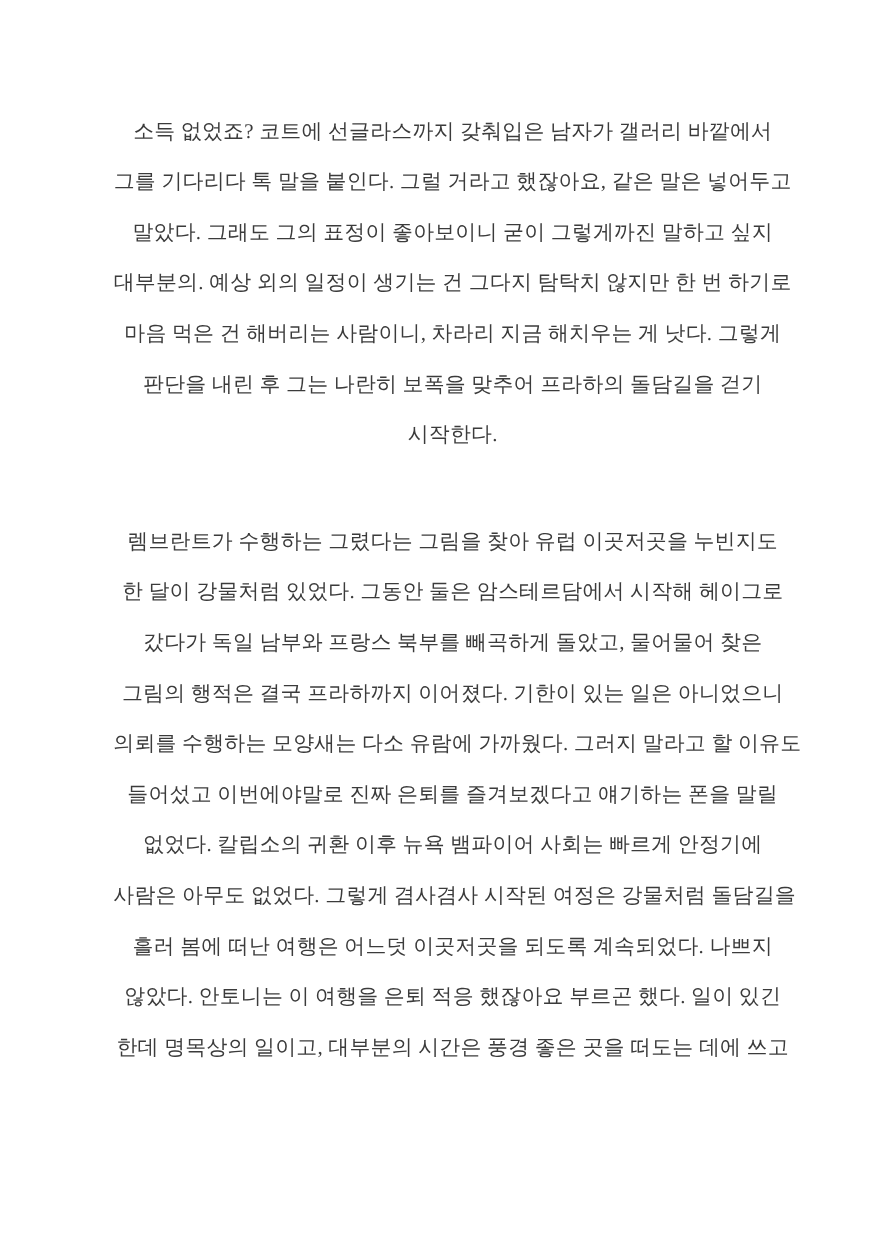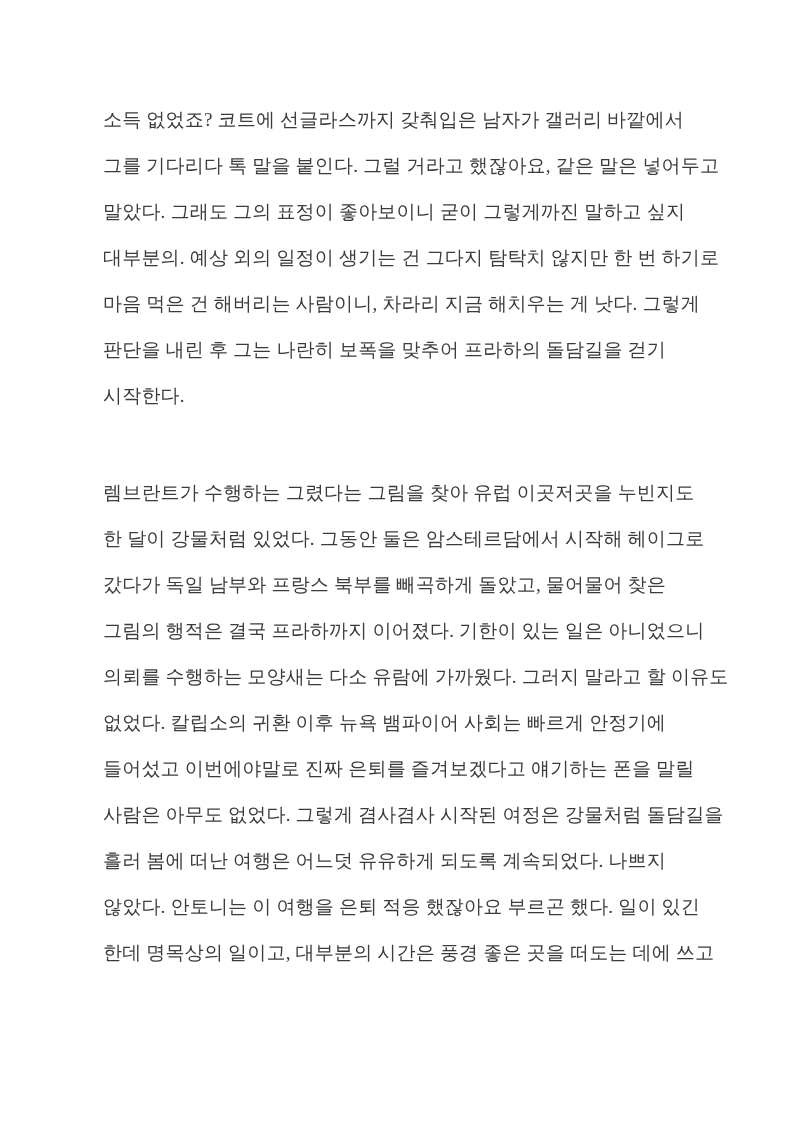--- a/index.html
+++ b/index.html
@@ -24,21 +24,21 @@
   .paragraph {
     margin: 0 0 51px 0;
     padding: 0;
   }
   .text-line {
     font-size: 19px;
     line-height: 46px;
     color: #3b3b3b;
     letter-spacing: 0.2px;
     white-space: nowrap;
-    text-align: left;
+    text-align: center;
   }
 </style>
 </head>
 <body>
 
 <div class="page">
   <div class="content">
 
     <div class="paragraph">
       <div class="text-line">소득 없었죠? 코트에 선글라스까지 갖춰입은 남자가 갤러리 바깥에서</div>
@@ -49,22 +49,22 @@
       <div class="text-line">판단을 내린 후 그는 나란히 보폭을 맞추어 프라하의 돌담길을 걷기</div>
       <div class="text-line">시작한다.</div>
     </div>
 
     <div class="paragraph">
       <div class="text-line">렘브란트가 수행하는 그렸다는 그림을 찾아 유럽 이곳저곳을 누빈지도</div>
       <div class="text-line">한 달이 강물처럼 있었다. 그동안 둘은 암스테르담에서 시작해 헤이그로</div>
       <div class="text-line">갔다가 독일 남부와 프랑스 북부를 빼곡하게 돌았고, 물어물어 찾은</div>
       <div class="text-line">그림의 행적은 결국 프라하까지 이어졌다. 기한이 있는 일은 아니었으니</div>
       <div class="text-line">의뢰를 수행하는 모양새는 다소 유람에 가까웠다. 그러지 말라고 할 이유도</div>
+      <div class="text-line">들어섰고 이번에야말로 진짜 은퇴를 즐겨보겠다고 얘기하는 폰을 말릴</div>
       <div class="text-line">없었다. 칼립소의 귀환 이후 뉴욕 뱀파이어 사회는 빠르게 안정기에</div>
-      <div class="text-line">들어섰고 이번에야말로 진짜 은퇴를 즐겨보겠다고 얘기하는 폰을 말릴</div>
       <div class="text-line">사람은 아무도 없었다. 그렇게 겸사겸사 시작된 여정은 강물처럼 돌담길을</div>
-      <div class="text-line">흘러 봄에 떠난 여행은 어느덧 유유하게 되도록 계속되었다. 나쁘지</div>
+      <div class="text-line">흘러 봄에 떠난 여행은 어느덧 이곳저곳을 되도록 계속되었다. 나쁘지</div>
       <div class="text-line">않았다. 안토니는 이 여행을 은퇴 적응 했잖아요 부르곤 했다. 일이 있긴</div>
       <div class="text-line">한데 명목상의 일이고, 대부분의 시간은 풍경 좋은 곳을 떠도는 데에 쓰고</div>
     </div>
 
   </div>
 </div>
 
 </body></html>

